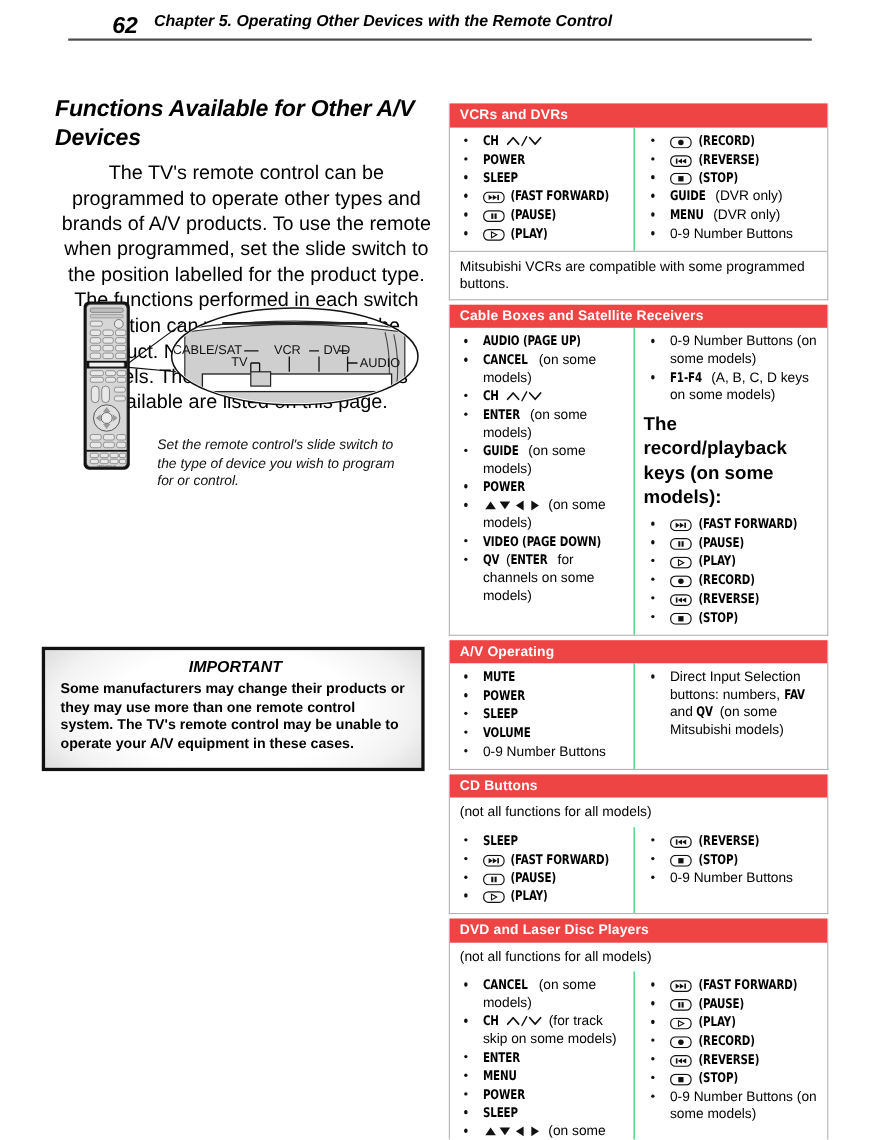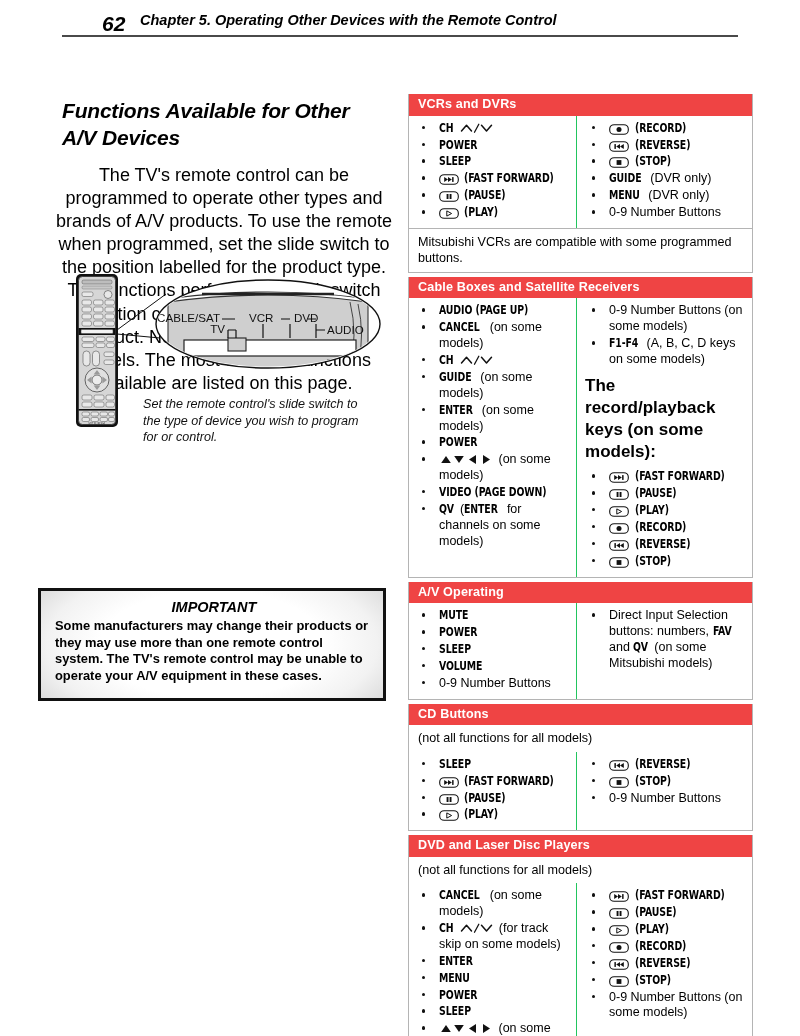--- a/index.html
+++ b/index.html
@@ -19,21 +19,21 @@
     margin-left:40px;
   }
   .runhead .chap{
     position:absolute;left:78px;top:0;font-size:14.5px;font-weight:bold;font-style:italic;
   }
   .runrule{position:absolute;left:62px;top:35px;width:676px;height:2px;background:#4a4a4a;}
 
   
   .leftcol{position:absolute;left:50px;top:86px;width:348px;}
   h1.title{
-    margin:12px;font-size:21px;font-weight:bold;font-style:italic;line-height:1.28;
+    margin:0;font-size:21px;font-weight:bold;font-style:italic;line-height:1.28;
     letter-spacing:-0.2px;
   }
   p.intro{
     margin:6px 0 0 0;font-size:18px;line-height:1.285;text-align:center;
   }
 
   
   .illus{position:absolute;left:50px;top:272px;width:350px;height:180px;}
   .illus svg{display:block;}
   .caption{
@@ -295,22 +295,22 @@
         <div class="cols">
           <div class="col">
             <ul class="blist">
               <li><span class="bt">AUDIO (PAGE UP)</span></li>
               <li><span class="bt">CANCEL</span> <span class="rg">(on some models)</span></li>
               <li><span class="bt">CH</span> <svg class="chev" width="34" height="11" viewBox="0 0 34 11" aria-hidden="true">
                   <path d="M1.5 8 L6.5 2.2 L11.5 8" fill="none" stroke="#111" stroke-width="1.5" stroke-linecap="round" stroke-linejoin="round"></path>
                   <path d="M14.5 9.3 L18.8 1.2" stroke="#111" stroke-width="1.3" stroke-linecap="round"></path>
                   <path d="M21.5 2.2 L26.5 8 L31.5 2.2" fill="none" stroke="#111" stroke-width="1.5" stroke-linecap="round" stroke-linejoin="round"></path>
                 </svg></li>
+              <li><span class="bt">ENTER</span> <span class="rg">(on some models)</span></li>
               <li><span class="bt">GUIDE</span> <span class="rg">(on some models)</span></li>
-              <li><span class="bt">ENTER</span> <span class="rg">(on some models)</span></li>
               <li><span class="bt">POWER</span></li>
               <li><svg class="chev" width="54" height="11" viewBox="0 0 54 11" aria-hidden="true">
                   <path d="M6 2 L10.8 9 H1.2 Z" fill="#111"></path>
                   <path d="M19 9 L23.8 2 H14.2 Z" fill="#111"></path>
                   <path d="M29 5.5 L36 1 V10 Z" fill="#111"></path>
                   <path d="M50 5.5 L43 1 V10 Z" fill="#111"></path>
                 </svg> <span class="rg">(on some models)</span></li>
               <li><span class="bt">VIDEO (PAGE DOWN)</span></li>
               <li><span class="bt">QV</span> <span class="rg">(<span class="bt">ENTER</span> for channels on some models)</span></li>
             </ul>

